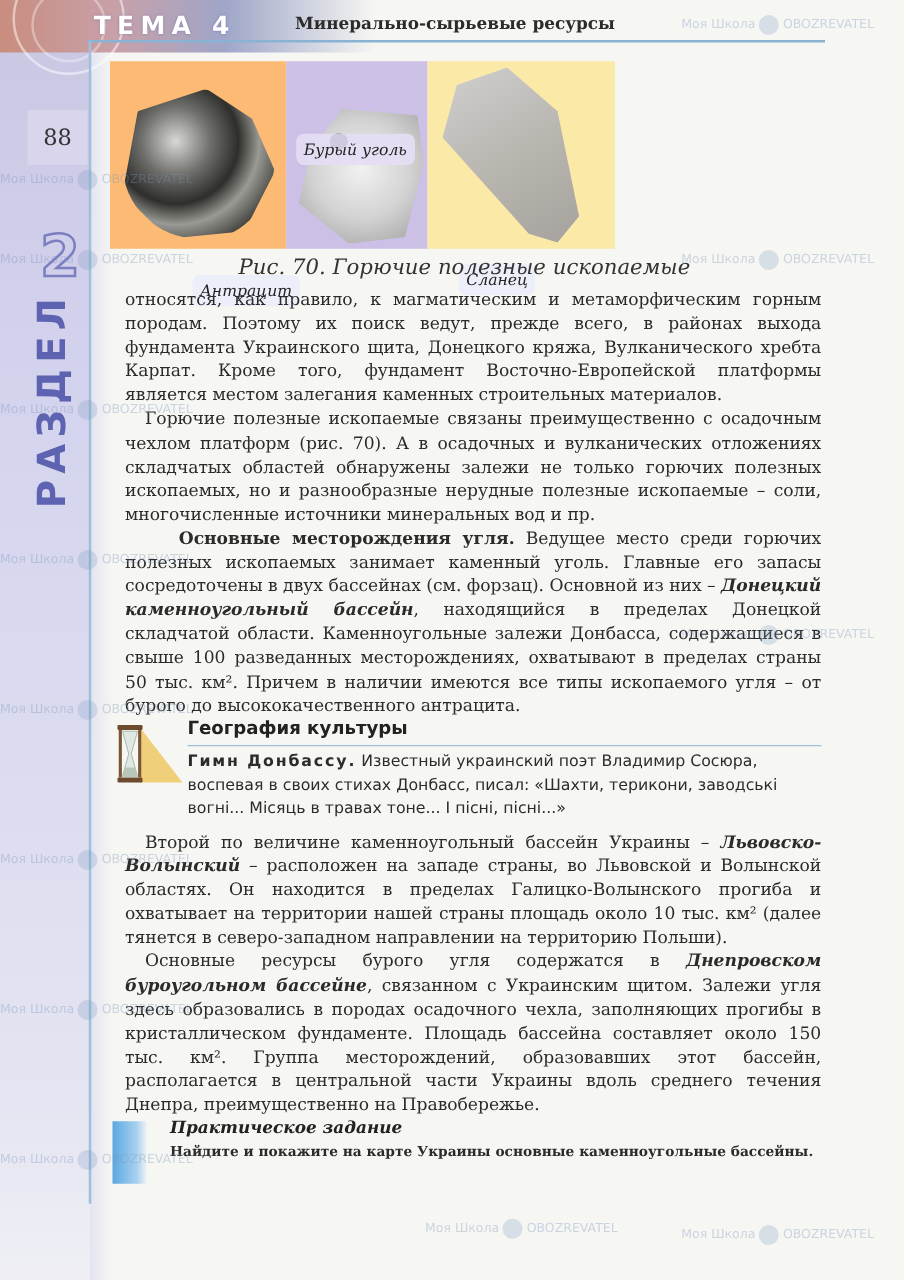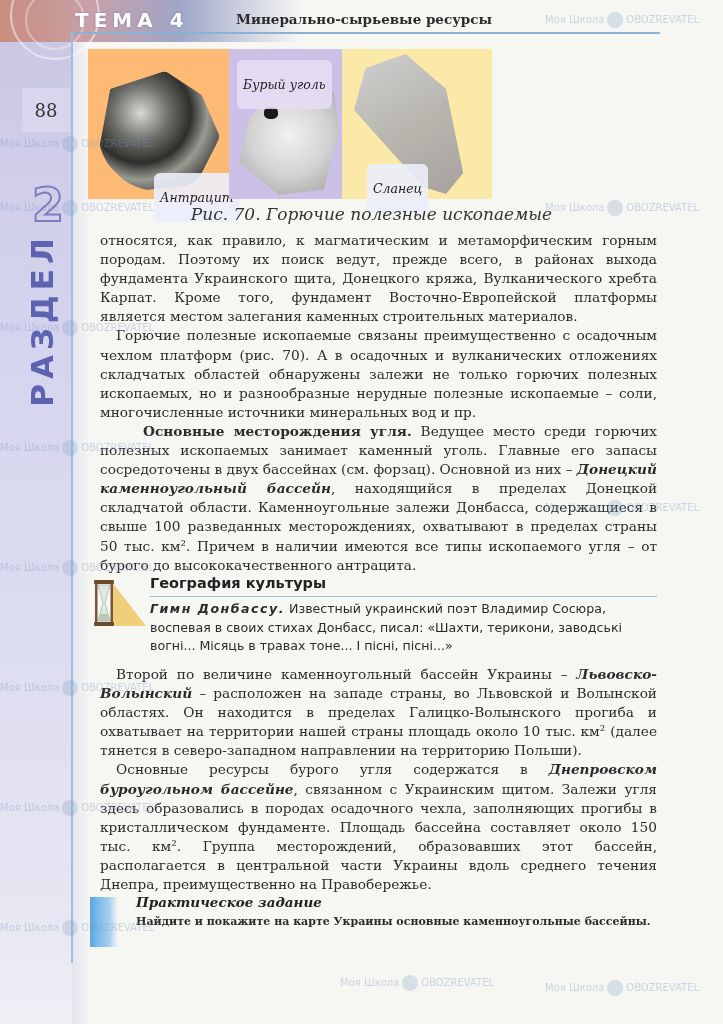--- a/index.html
+++ b/index.html
@@ -95,23 +95,23 @@
       left: 12px; top: 5px; width: 115px; height: 140px;
       background: linear-gradient(150deg, #cfcfcf 0%, #b9b6b0 50%, #a5a29d 100%);
       clip-path: polygon(10% 10%, 45% 0%, 80% 25%, 95% 85%, 80% 100%, 60% 95%, 0% 40%);
     }
     .rock-peat {
       left: 14px; top: 40px; width: 130px; height: 105px;
       background: linear-gradient(180deg, #bdb7a3 0%, #a39e8b 55%, #8b8675 100%);
       clip-path: polygon(0% 5%, 100% 0%, 95% 80%, 80% 100%, 15% 100%, 5% 70%);
     }
     .rock-label {
-      position: absolute; padding: 17px 6px; border-radius: 6px;
+      position: absolute; padding: 5px 6px; border-radius: 6px;
       background: rgba(235,238,250,0.9);
-      font-family: "DejaVu Serif", serif; font-style: italic; font-size: 12.5px; color: #222;
+      font-family: "DejaVu Serif", serif; font-style: italic; font-size: 12.5px; color: #222; margin-top: 47px;
     }
     .lbl-anthracite { left: 66px; top: 124px; }
     .lbl-brown { left: 8px; top: 11px; background: rgba(230,222,245,0.9); }
     .lbl-shale { left: 25px; top: 115px; }
     .lbl-peat { left: 101px; top: 8px; background: rgba(255,246,220,0.95); }
     .fig-caption {
       position: absolute; left: 88px; top: 204px; width: 567px; text-align: center;
       font-family: "DejaVu Serif", serif; font-style: italic; font-size: 17px; color: #333;
     }
     
@@ -131,21 +131,21 @@
       position: absolute; left: 150px; top: 575px;
       font-family: "DejaVu Sans", sans-serif; font-weight: bold; font-size: 14.5px; color: #222;
     }
     .culture-rule {
       position: absolute; left: 150px; top: 596px; width: 507px; height: 1px; background: #9ec0dc;
     }
     .culture-body {
       position: absolute; left: 150px; top: 600px; width: 510px;
       font-family: "DejaVu Sans", sans-serif; font-size: 12.6px; line-height: 18.5px; color: #2b2b2b;
     }
-    .culture-body .lead { font-weight: bold; letter-spacing: 1.5px; font-style: italic; }
+    .culture-body .lead { font-weight: bold; letter-spacing: 1.5px; }
     
     .task-bar {
       position: absolute; left: 90px; top: 897px; width: 28px; height: 50px;
       background: linear-gradient(90deg, #5aa9e0, #a9d1f0 70%, rgba(246,246,243,0));
     }
     .task-title {
       position: absolute; left: 136px; top: 894px;
       font-family: "DejaVu Serif", serif; font-weight: bold; font-style: italic; font-size: 13.5px; color: #222;
     }
     .task-body {

